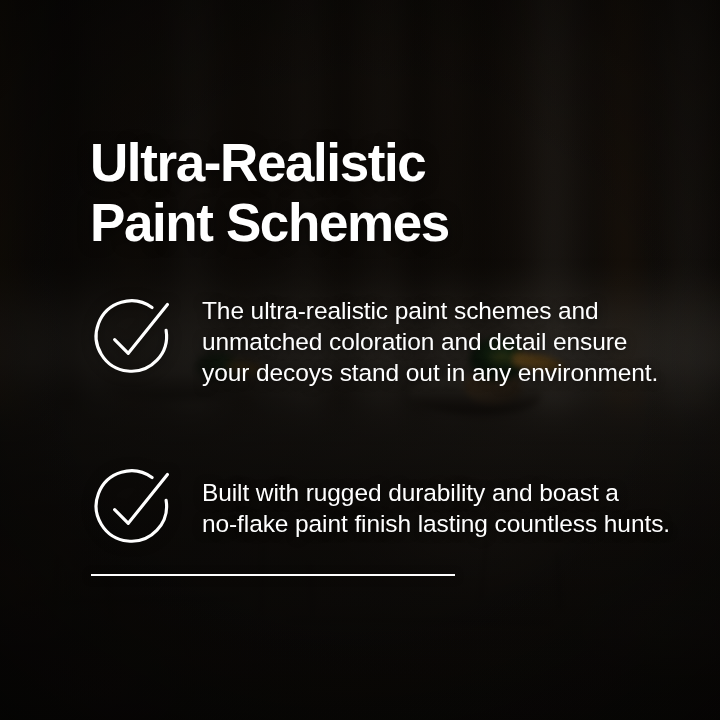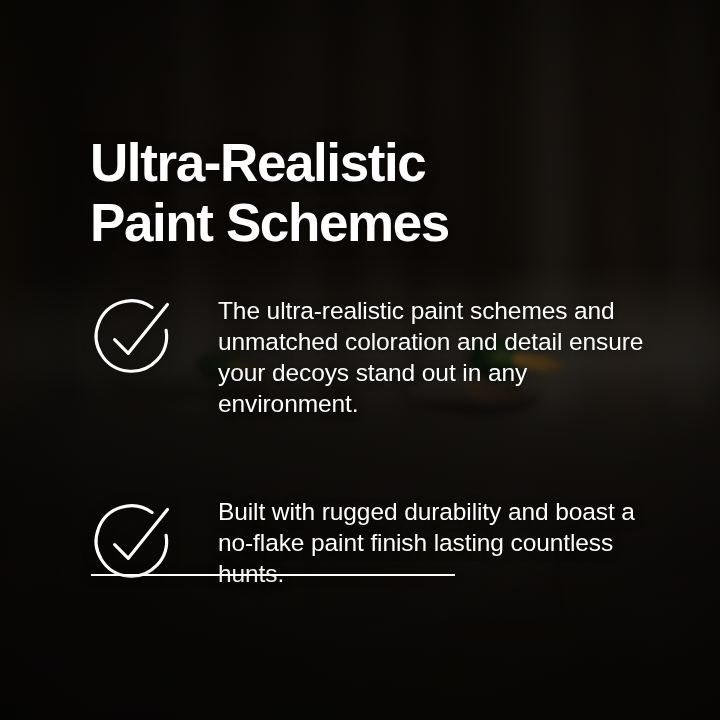--- a/index.html
+++ b/index.html
@@ -261,21 +261,21 @@
 
   .bullets {
     position: absolute;
     left: 90px;
     top: 290px;
     width: 580px;
   }
   .bullet {
     display: flex;
     align-items: flex-start;
-    gap: 40px;
+    gap: 24px;
   }
   .bullet + .bullet { margin-top: 72px; align-items: center; }
 
   .check-icon {
     flex: 0 0 auto;
     width: 88px;
     height: 88px;
     margin-top: 3px;
     display: block;
     filter: drop-shadow(0 1px 6px rgba(0,0,0,.5));

